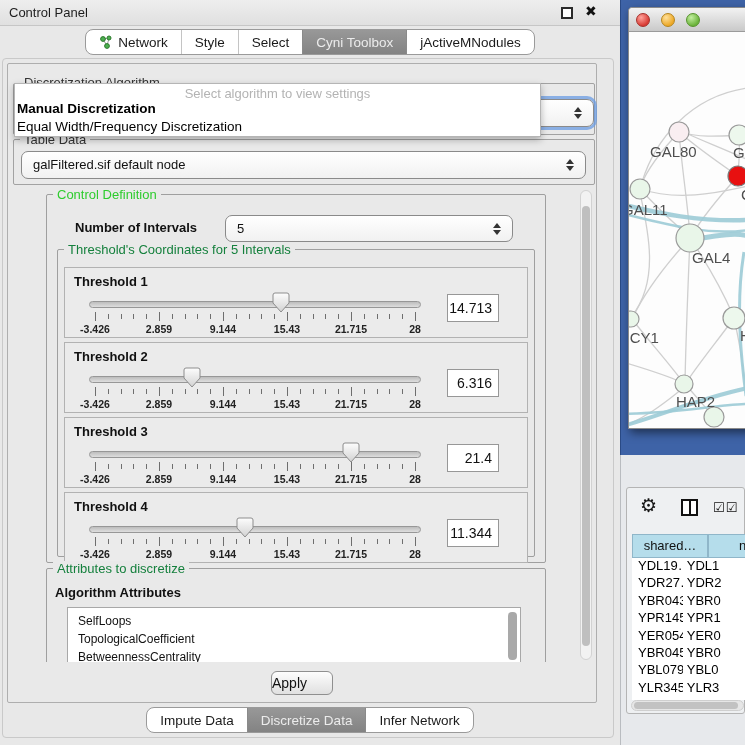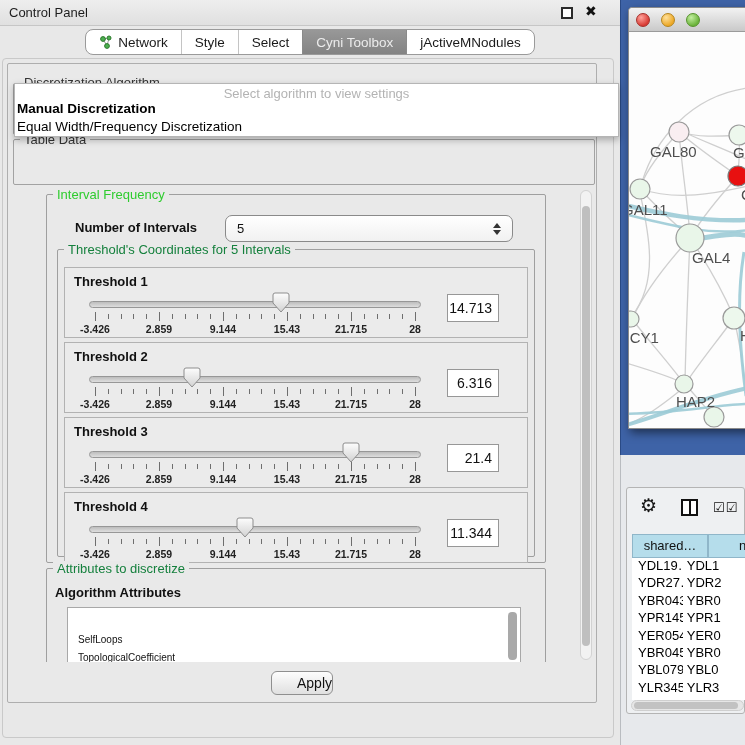--- a/index.html
+++ b/index.html
@@ -33,21 +33,21 @@
   .combo { position:absolute; background:linear-gradient(#ffffff,#f1f1f1); border:1px solid #8a8a8a; border-radius:7px; font-size:13px; color:#111; }
   .combo .cv { position:absolute; left:11px; top:5px; }
   .updown { position:absolute; right:10px; top:50%; transform:translateY(-50%); width:9px; height:14px; }
   .updown i { position:absolute; left:0; width:0; height:0; border-left:4.5px solid transparent; border-right:4.5px solid transparent; }
   .updown .up { top:1px; border-bottom:5px solid #333; }
   .updown .dn { bottom:1px; border-top:5px solid #333; }
 
   .focusring { box-shadow:0 0 0 3px rgba(105,155,225,.75); }
 
   
-  .popup { left:14px; top:83px; width:605px; height:54px; background:#fff; border:1px solid #b5b5b5; box-shadow:0 3px 7px rgba(0,0,0,.28); z-index:40; }
+  .popup { left:14px; top:83px; width:527px; height:54px; background:#fff; border:1px solid #b5b5b5; box-shadow:0 3px 7px rgba(0,0,0,.28); z-index:40; }
   .pop-hint { position:absolute; left:0; top:2px; width:100%; text-align:center; font-size:13px; color:#b3b3b3; }
   .pop-item { position:absolute; left:2px; font-size:13.5px; color:#000; white-space:nowrap; }
   .pop-item.b { font-weight:bold; }
 
   
   .viewport { left:12px; top:188px; width:566px; height:474px; overflow:hidden; }
   .vscroll { left:580px; top:190px; width:12px; height:470px; background:#f2f2f2; border:1px solid #d2d2d2; border-radius:6px; }
   .vscroll .thumb { position:absolute; left:1px; top:15px; width:8px; height:440px; background:#bfbfbf; border-radius:4px; }
 
   
@@ -58,24 +58,24 @@
   .ticks { position:absolute; left:0; top:44px; width:464px; height:11px; }
   .tick { position:absolute; width:1px; background:#6e6e6e; }
   .tick.minor { height:5px; top:2px; }
   .tick.major { height:9px; top:0; }
   .tlabels { position:absolute; left:0; top:55px; width:464px; height:12px; }
   .tlab { position:absolute; width:44px; text-align:center; font-size:10.5px; font-weight:600; color:#222; }
   .valbox { position:absolute; left:382px; top:26px; width:52px; height:28px; background:#fff; border:1px solid #979797; font-size:14px; color:#111; text-align:right; padding:5px 6px 0 0; }
 
   
   .listbox { position:absolute; background:#fff; border:1px solid #a8a8a8; }
-  .litem { position:absolute; left:10px; font-size:10px; color:#111; white-space:nowrap;margin-top:20px; }
+  .litem { position:absolute; left:10px; font-size:12px; color:#111; white-space:nowrap; }
   .lscroll { position:absolute; right:3px; top:4px; width:9px; height:48px; background:#a9a9a9; border-radius:4px; }
 
-  .apply { left:271px; top:671px; width:62px; height:24px; background:linear-gradient(#fdfdfd,#e0e0e0); border:1px solid #8f8f8f; border-radius:6px; font-size:14px; color:#111; text-align:right; line-height:22px; }
+  .apply { left:271px; top:671px; width:62px; height:24px; background:linear-gradient(#fdfdfd,#e0e0e0); border:1px solid #8f8f8f; border-radius:6px; font-size:14px; color:#111; text-align:left; line-height:22px; }
 
   
   .right-root { left:620px; top:0; width:125px; height:455px; background:#3e63a7; border-left:1px solid #2a4a85; }
   .right-bottom { left:620px; top:455px; width:125px; height:290px; background:#e7e9ec; border-left:1px solid #b9bcc0; }
 
   .netwin { left:628px; top:7px; width:130px; height:422px; background:#fdfdfd; border:1px solid #8a8a8a; border-radius:4px 4px 0 0; box-shadow:2px 4px 10px rgba(0,0,0,.5); }
   .nettitle { position:absolute; left:0; top:0; width:100%; height:24px; background:linear-gradient(#f2f2f2,#c9c9c9); border-bottom:1px solid #9b9b9b; border-radius:4px 4px 0 0; }
   .light { position:absolute; top:5px; width:14px; height:14px; border-radius:50%; }
   .light.red { left:7px; background:radial-gradient(circle at 35% 30%, #ffa39c, #d83b34 70%); border:1px solid #a52f2a; }
   .light.yellow { left:32px; background:radial-gradient(circle at 35% 30%, #ffe09a, #eca827 70%); border:1px solid #b5851e; }
@@ -162,25 +162,32 @@
     <div class="pop-hint">Select algorithm to view settings</div>
     <div id="pop-items">
         <div class="pop-item b" style="top: 17px;">Manual Discretization</div>
         <div class="pop-item" style="top: 35px;">Equal Width/Frequency Discretization</div>
       </div>
   </div>
 
   <div class="groupbox" style="left:13px; top:139px; width:582px; height:46px;">
     <span class="gtitle">Table Data</span>
   </div>
+  <div class="combo" style="left:21px; top:151px; width:565px; height:28px;">
+    <span class="cv">galFiltered.sif default node</span>
+    <span class="updown">
+        <i class="up"></i>
+        <i class="dn"></i>
+      </span>
+  </div>
 
   <div class="abs viewport">
 
     <div class="groupbox" style="left:34px; top:6px; width:500px; height:369px; border-color:#9f9f9f;">
-      <span class="gtitle green">Interval Frequency</span>
+      <span class="gtitle green">Control Definition</span>
 
       <span style="position:absolute; left:28px; top:25px; font-size:13px; font-weight:bold; color:#111;">Number of Intervals</span>
       <div class="combo" style="left:178px; top:20px; width:288px; height:27px;">
         <span class="cv">5</span>
         <span class="updown">
             <i class="up"></i>
             <i class="dn"></i>
           </span>
       </div>
 
@@ -383,20 +390,31 @@
       </div>
     </div>
   </div>
 
   <div class="abs vscroll">
       <div class="thumb"></div>
     </div>
 
   <div class="abs apply">Apply</div>
 
+  <div class="abs" id="bottom-tabs"><span class="segbar">
+        <span class="seg">
+          <span>Impute Data</span>
+        </span>
+        <span class="seg sel">
+          <span>Discretize Data</span>
+        </span>
+        <span class="seg">
+          <span>Infer Network</span>
+        </span>
+      </span></div>
 
   <div class="abs right-root"></div>
   <div class="abs right-bottom"></div>
 
   <div class="abs netwin">
     <div class="nettitle">
       <span class="light red"></span>
       <span class="light yellow"></span>
       <span class="light green"></span>
     </div>

